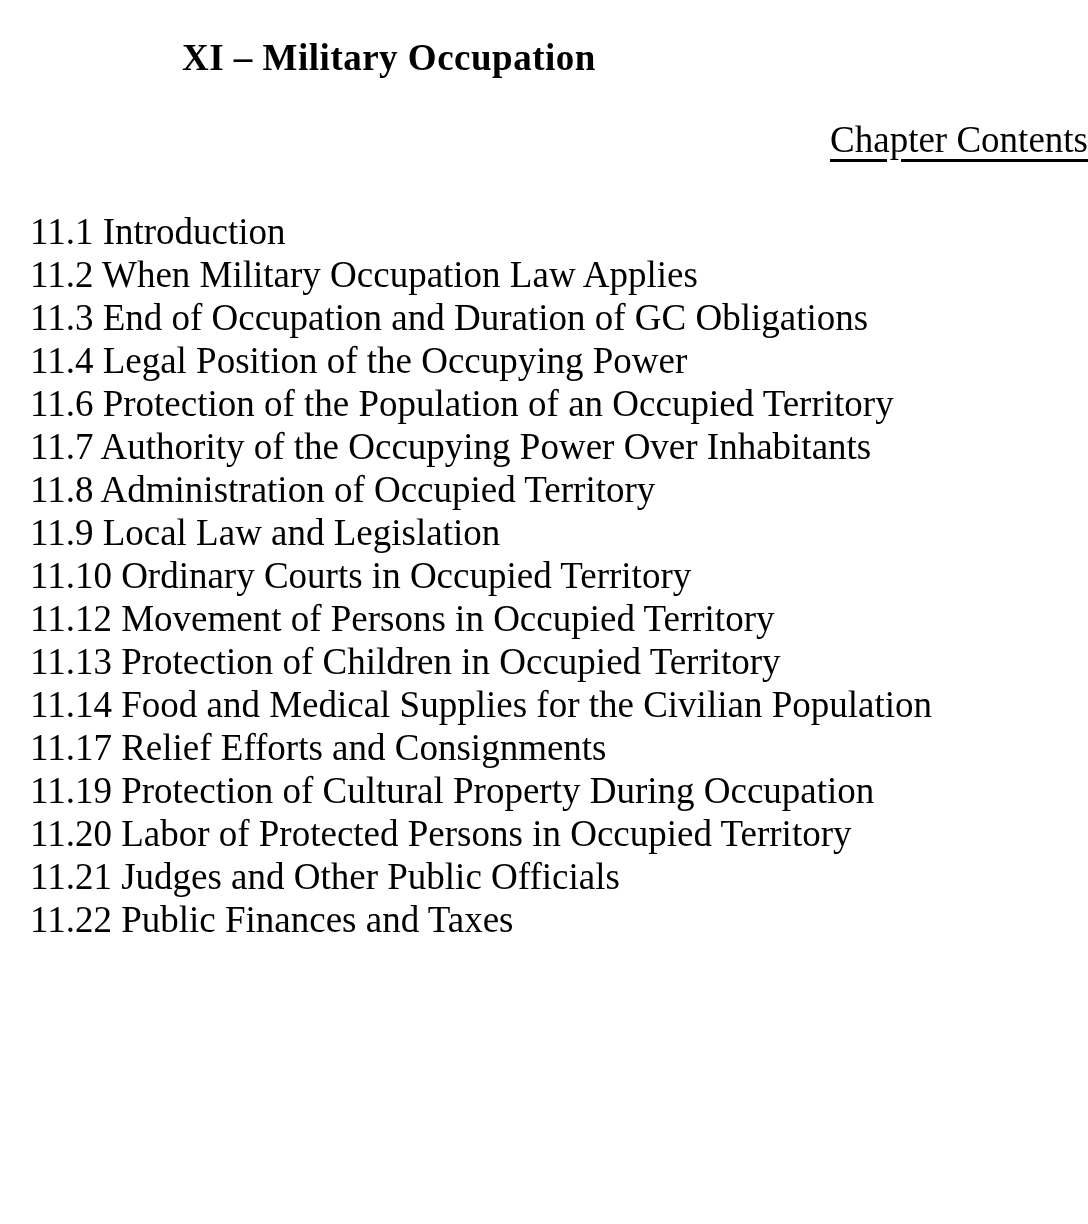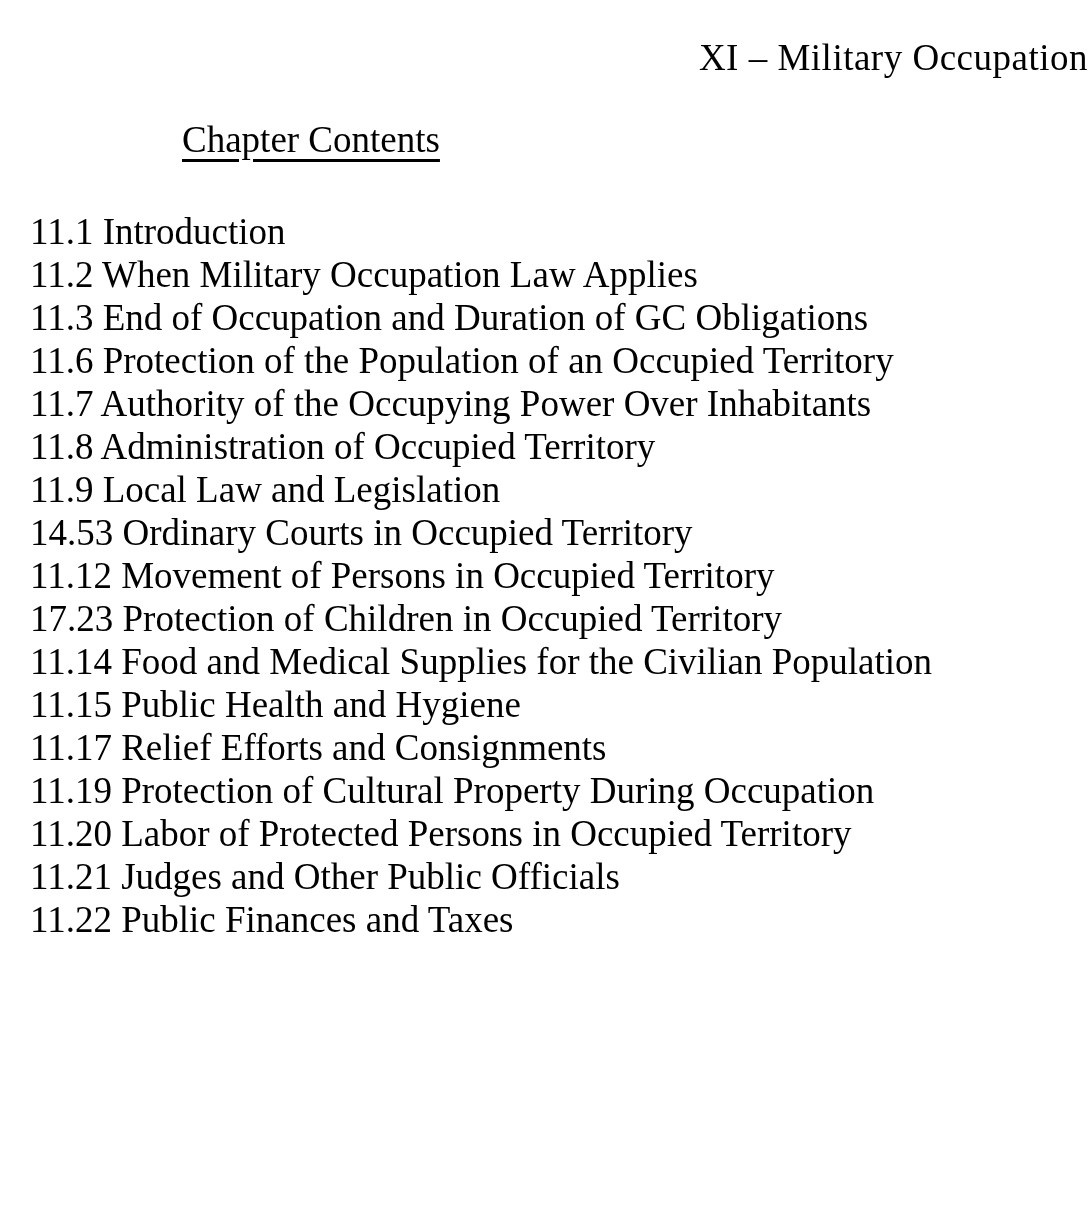--- a/index.html
+++ b/index.html
@@ -15,30 +15,30 @@
     overflow: hidden;
   }
   .page {
     width: 1088px;
     height: 1224px;
     position: relative;
   }
   
   .chapter-title {
     margin: 36px 0 0 182px;
-    text-align: right;
+    text-align: left;
     font-size: 37px;
-    font-weight: normal;
+    font-weight: bold;
     line-height: 44px;
     letter-spacing: 0.5px;
     white-space: nowrap;
   }
   .contents-heading-wrap {
     margin: 38px 0 0 182px;
-    text-align: left;
+    text-align: right;
     font-size: 37px;
     line-height: 44px;
     white-space: nowrap;
   }
   .contents-heading {
     text-decoration: underline;
     text-decoration-thickness: 3px;
     text-underline-offset: 7px;
   }
   .toc {
@@ -58,29 +58,29 @@
   <div class="chapter-title">XI – Military Occupation</div>
 
   <div class="contents-heading-wrap">
     <span class="contents-heading">Chapter Contents</span>
   </div>
 
   <div class="toc" id="toc-list">
       <div class="toc-entry">11.1 Introduction</div>
       <div class="toc-entry">11.2 When Military Occupation Law Applies</div>
       <div class="toc-entry">11.3 End of Occupation and Duration of GC Obligations</div>
+      <div class="toc-entry">11.4 Legal Position of the Occupying Power</div>
       <div class="toc-entry">11.6 Protection of the Population of an Occupied Territory</div>
       <div class="toc-entry">11.7 Authority of the Occupying Power Over Inhabitants</div>
       <div class="toc-entry">11.8 Administration of Occupied Territory</div>
       <div class="toc-entry">11.9 Local Law and Legislation</div>
-      <div class="toc-entry">14.53 Ordinary Courts in Occupied Territory</div>
+      <div class="toc-entry">11.10 Ordinary Courts in Occupied Territory</div>
       <div class="toc-entry">11.12 Movement of Persons in Occupied Territory</div>
-      <div class="toc-entry">17.23 Protection of Children in Occupied Territory</div>
+      <div class="toc-entry">11.13 Protection of Children in Occupied Territory</div>
       <div class="toc-entry">11.14 Food and Medical Supplies for the Civilian Population</div>
-      <div class="toc-entry">11.15 Public Health and Hygiene</div>
       <div class="toc-entry">11.17 Relief Efforts and Consignments</div>
       <div class="toc-entry">11.19 Protection of Cultural Property During Occupation</div>
       <div class="toc-entry">11.20 Labor of Protected Persons in Occupied Territory</div>
       <div class="toc-entry">11.21 Judges and Other Public Officials</div>
       <div class="toc-entry">11.22 Public Finances and Taxes</div>
     </div>
 
 </div>
 
 </body></html>

